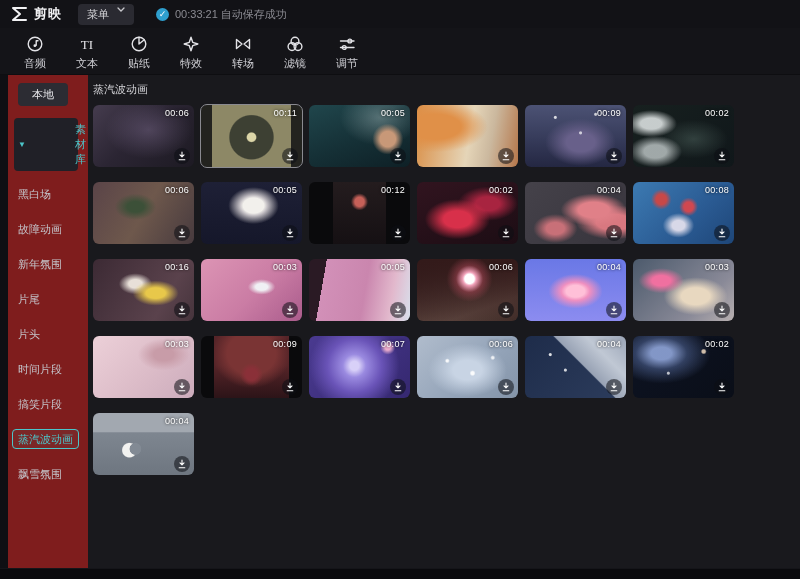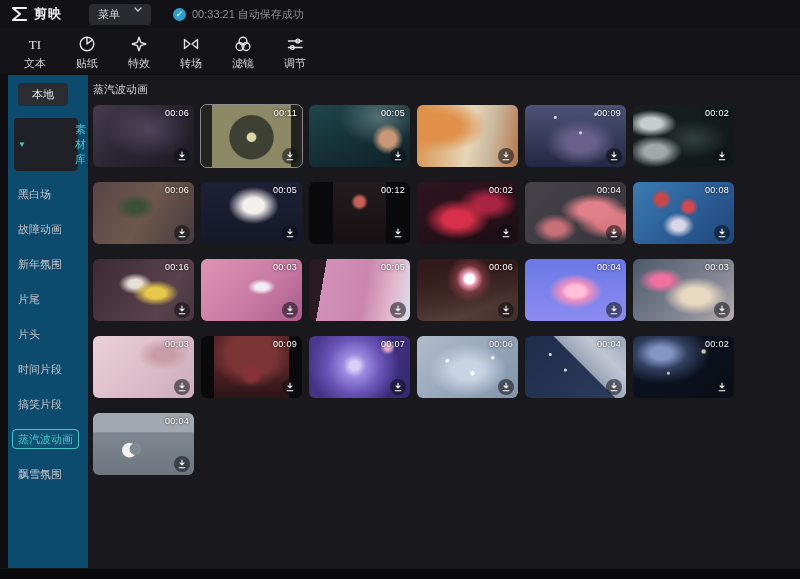--- a/index.html
+++ b/index.html
@@ -6,42 +6,42 @@
   html,body { width:800px; height:579px; }
   body {
     font-family:"Liberation Sans","DejaVu Sans",sans-serif;
     background:#19191d; color:#d8d8dc; overflow:hidden; position:relative;
   }
   
   .titlebar { height:28px; background:#121216; display:flex; align-items:center; padding:0 10px; gap:8px; }
   .logo { display:flex; align-items:center; gap:6px; }
   .logo svg { display:block; }
   .app-name { font-size:13px; font-weight:bold; color:#f2f2f4; letter-spacing:1px; }
-  .menu-btn { margin-left:19px; background:#2a2a31; border-radius:4px; padding:3px 9px; font-size:11px;
-              color:#d8d8dc; display:flex; align-items:flex-start; gap:14px; cursor:default; }
+  .menu-btn { margin-left:8px; background:#2a2a31; border-radius:4px; padding:3px 9px; font-size:11px;
+              color:#d8d8dc; display:flex; align-items:flex-start; gap:8px; cursor:default; }
   .menu-btn svg { display:block; }
   .autosave { margin-left:14px; display:flex; align-items:center; gap:6px; font-size:11px; color:#8b8b92; }
   .check-circle { width:13px; height:13px; border-radius:50%; background:#2f9fce; color:#fff;
                   font-size:9px; line-height:13px; text-align:center; font-weight:bold; }
   
   .toolbar { height:47px; background:#141418; display:flex; align-items:center; padding:0 10px; gap:2px;
              border-bottom:1px solid #0e0e11; }
   .tab { width:50px; display:flex; flex-direction:column; align-items:center; gap:2px; cursor:default; padding-top:2px; }
   .tab .tlabel { font-size:11px; color:#cfcfd4; }
   .tab svg { display:block; }
   .tab svg .st { stroke:#e2e2e6; fill:none; stroke-width:1.4; stroke-linecap:round; stroke-linejoin:round; }
   .tab svg .fl { fill:#e2e2e6; }
   .tab svg text { fill:#e2e2e6; }
   .tab.active .tlabel { color:#4cc5c9; }
   .tab.active svg .st { stroke:#4cc5c9; }
   .tab.active svg .fl { fill:#4cc5c9; }
   
   .main { display:flex; height:493px; }
   .left-strip { width:8px; background:#0f0f13; }
-  .sidebar { width:80px; background:#0c4a6e; padding:8px 0 0 10px; flex-shrink:0; }
+  .sidebar { width:80px; background:#7f1d1d; padding:8px 0 0 10px; flex-shrink:0; }
   .pill-local { display:inline-block; background:#2c2c33; border-radius:4px; padding:4px 14px; font-size:11px;
                 color:#e8e8ec; margin-bottom:12px; cursor:default; }
   .lib-row { display:flex; align-items:center; gap:4px; background:#202027; border-radius:4px;
              padding:4px 8px 4px 4px; margin-left:-4px; width:64px; margin-bottom:6px; cursor:default; }
   .lib-row .caret { color:#4cc5c9; font-size:8px; }
   .lib-row .lib-label { color:#4cc5c9; font-size:11px;margin-left:45px; }
   .cat-list { list-style:none; }
   .cat-item { font-size:11px; color:#c4c4ca; padding:10px 0; cursor:default; }
   .cat-item.active { color:#4cc5c9; }
   .cat-item.active .cat-pill { border:1px solid #4cc5c9; border-radius:4px; padding:3px 5px; margin-left:-6px;
@@ -105,20 +105,28 @@
   </div>
   <div class="autosave">
     <span class="check-circle">✓</span>
     <span>00:33:21 自动保存成功</span>
   </div>
 </div>
 
 <div class="toolbar">
   <div class="tab">
     <svg width="20" height="20" viewBox="0 0 20 20">
+      <circle class="st" cx="10" cy="10" r="6.8"></circle>
+      <path class="st" d="M11.2 6.8 v4.5 M11.2 6.8 h1.8"></path>
+      <circle class="fl" cx="9.9" cy="11.7" r="1.4"></circle>
+    </svg>
+    <span class="tlabel">音频</span>
+  </div>
+  <div class="tab">
+    <svg width="20" height="20" viewBox="0 0 20 20">
       <text x="10" y="14.5" text-anchor="middle" font-size="13" font-family="Liberation Serif, serif">TI</text>
     </svg>
     <span class="tlabel">文本</span>
   </div>
   <div class="tab">
     <svg width="20" height="20" viewBox="0 0 20 20">
       <circle class="st" cx="10" cy="10" r="6.8"></circle>
       <path class="st" d="M10 10 L10 3.2 M10 10 L15.3 5.8"></path>
     </svg>
     <span class="tlabel">贴纸</span>

